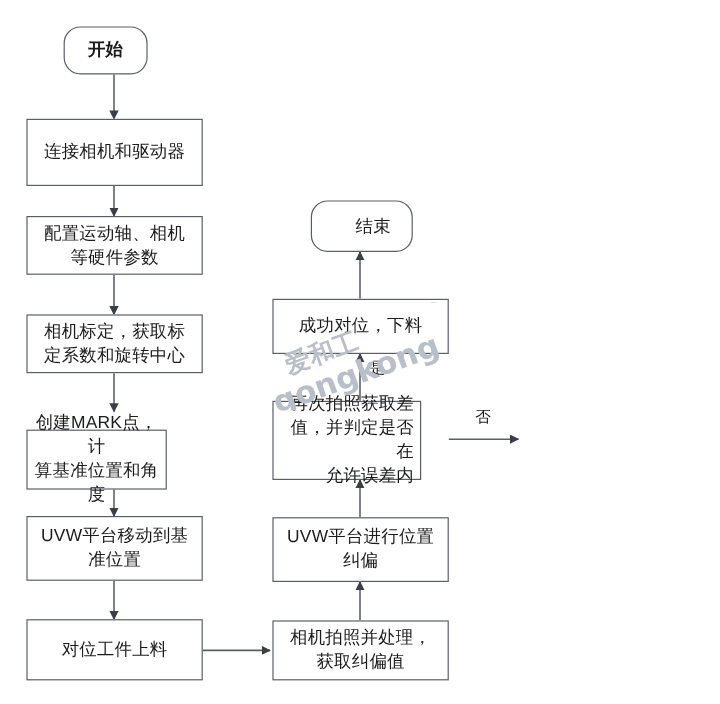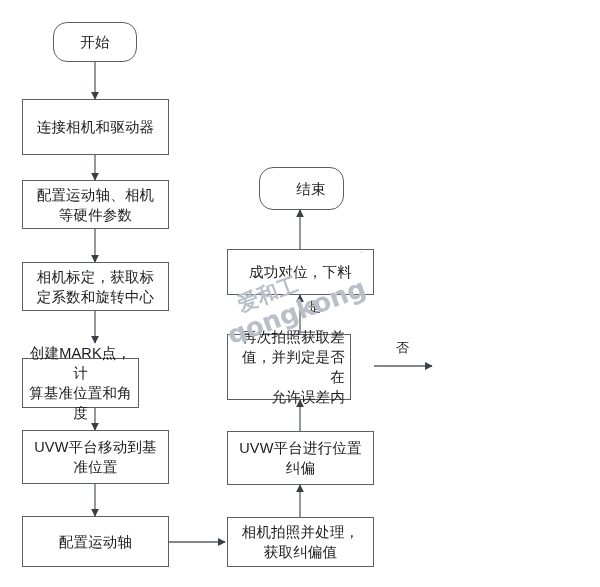--- a/index.html
+++ b/index.html
@@ -95,37 +95,37 @@
   </svg>
 
   <svg id="watermark" viewBox="0 0 190 90" xmlns="http://www.w3.org/2000/svg">
     <g transform="rotate(-20 95 45)">
       <text class="wm-text" x="22" y="34" font-size="21">爱和工</text>
       <text class="wm-text" x="2" y="62" font-size="26">gongkong</text>
       <text class="wm-text" x="150" y="20" font-size="15">®</text>
     </g>
   </svg>
 
-  <div class="node terminator" style="left:53px; top:22px; width:84px; height:40px;">开始</div>
+  <div class="node terminator" style="left:53px; top:22px; width:70px; height:40px;font-weight:bold;">开始</div>
 
   <div class="node" style="left:22px; top:99px; width:147px; height:56px;">连接相机和驱动器</div>
 
   <div class="node" style="left:22px; top:180px; width:147px; height:49px; white-space:pre-line;">配置运动轴、相机
 等硬件参数</div>
 
   <div class="node" style="left:22px; top:262px; width:147px; height:49px; white-space:pre-line;">相机标定，获取标
 定系数和旋转中心</div>
 
   <div class="node" style="left:22px; top:358px; width:117px; height:50px; white-space:pre-line;">创建MARK点，计
 算基准位置和角度</div>
 
   <div class="node" style="left:22px; top:430px; width:147px; height:54px; white-space:pre-line;">UVW平台移动到基
 准位置</div>
 
-  <div class="node" style="left:22px; top:516px; width:147px; height:51px;">配置运动轴</div>
+  <div class="node" style="left:22px; top:516px; width:147px; height:51px;">对位工件上料</div>
 
   <div class="node terminator" style="left:259px; top:167px; width:85px; height:43px;padding-left:24px;">结束</div>
 
   <div class="node" style="left:227px; top:249px; width:147px; height:46px;">成功对位，下料</div>
 
   <div class="node" style="left:227px; top:334px; width:124px; height:66px; white-space:pre-line;text-align:right;">再次拍照获取差
 值，并判定是否在
 允许误差内</div>
 
   <div class="node" style="left:227px; top:431px; width:147px; height:54px; white-space:pre-line;">UVW平台进行位置

